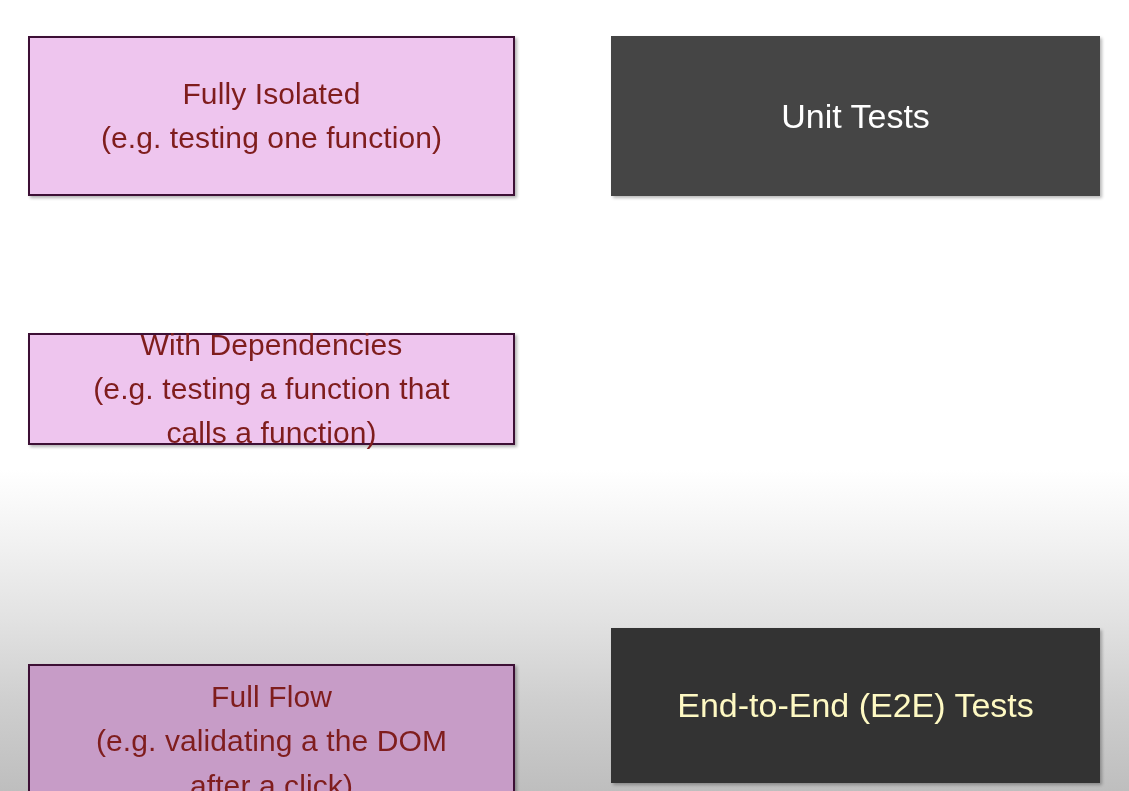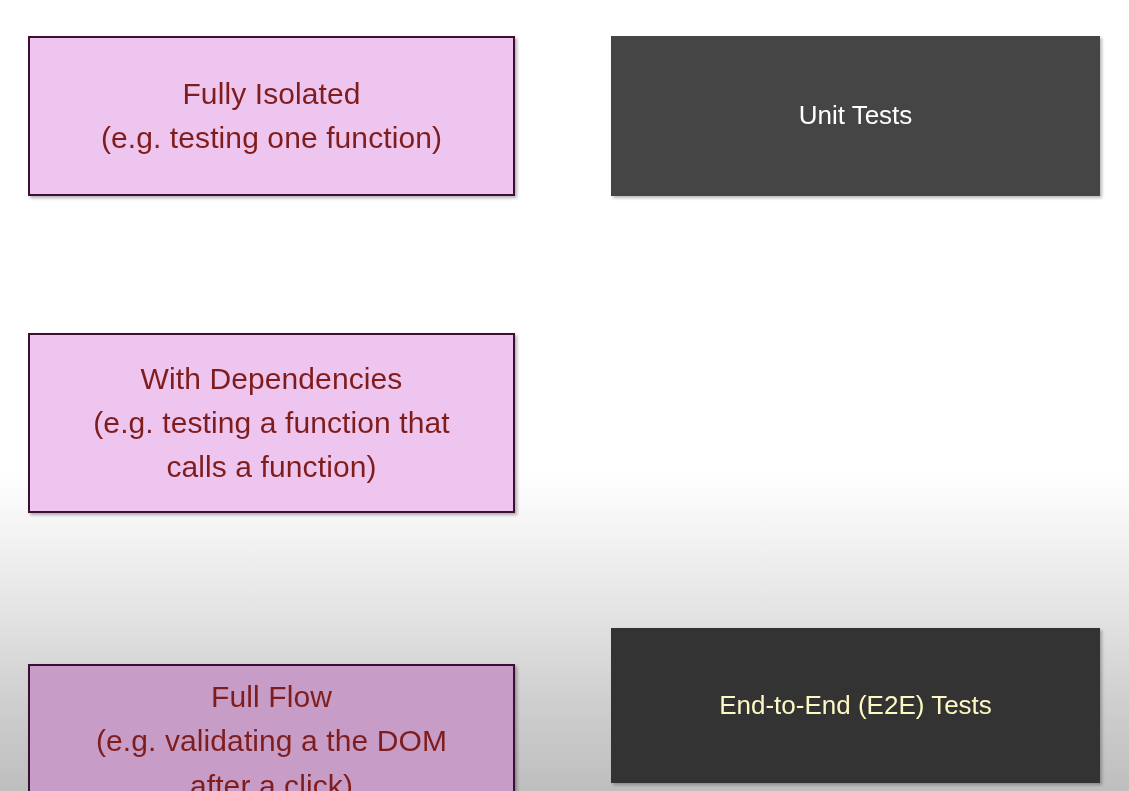--- a/index.html
+++ b/index.html
@@ -46,33 +46,33 @@
     letter-spacing: 0.1px;
     box-shadow: 2px 2px 3px rgba(0,0,0,0.30);
   }
   .box.pink.bright { background-color: #eec5ee; }
   .box.pink.dim    { background-color: #c79cc7; margin-top: 36px; }
 
   
   .box.dark {
     border: none;
     background-color: #454545;
-    font-size: 26px;
+    font-size: 34px;
     line-height: 1.3;
     box-shadow: 2px 2px 3px rgba(0,0,0,0.28);
   }
   .box.dark.bright { color: #ffffff; }
   .box.dark.dim    { background-color: #333333; color: #fef9c3; }
 
   
   .col-left  { left: 28px;  width: 487px; }
   .col-right { left: 611px; width: 489px; }
 
   .row-1 { top: 36px;  height: 160px; }
-  .row-2 { top: 333px; height: 180px; }
+  .row-2 { top: 333px; height: 112px; }
   .row-3 { top: 628px; height: 155px; }
 
   .label { display: block; }
 </style>
 </head>
 <body>
 
 <div id="slide">
 
   <div class="box pink bright col-left row-1">

